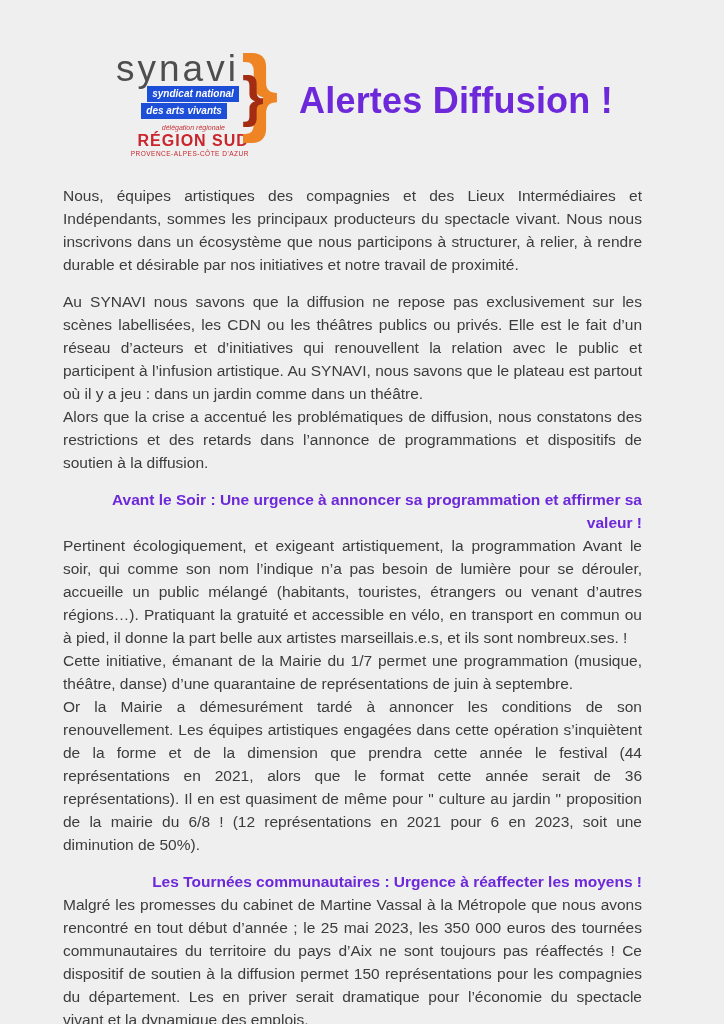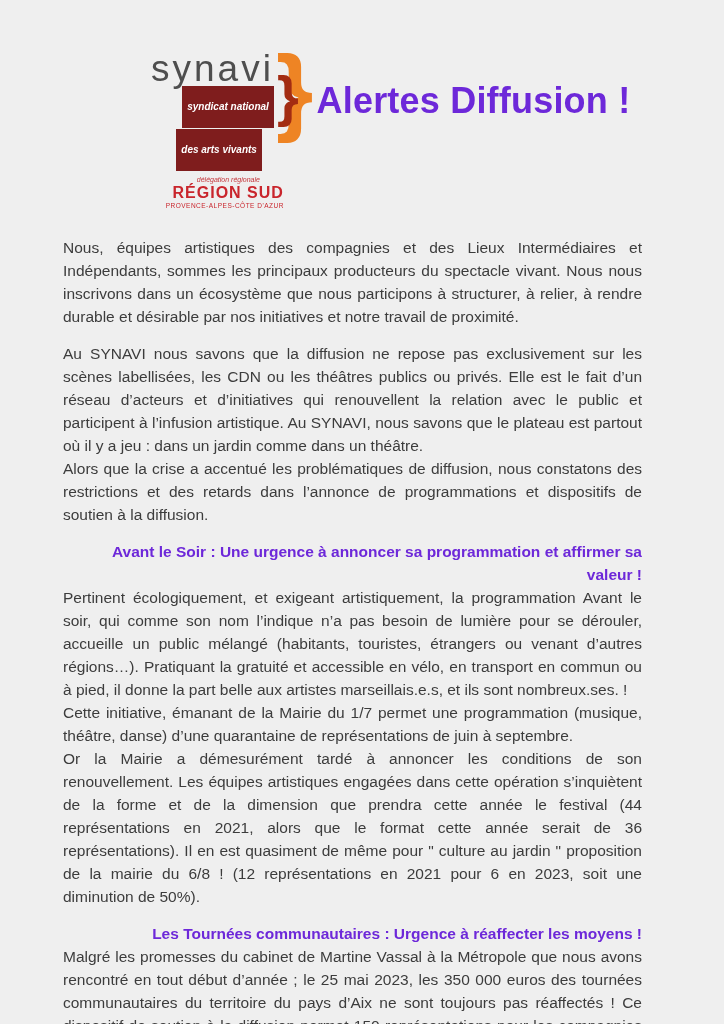--- a/index.html
+++ b/index.html
@@ -29,30 +29,29 @@
     display: flex;
     flex-direction: column;
     align-items: flex-end;
   }
   .logo-brand {
     font-size: 37px;
     line-height: 34px;
     font-weight: 400;
     letter-spacing: 3px;
     color: #4e4e4e;
-    margin-left: 35px;
   }
   .logo-tag {
-    background: #7f1d1d;
+    background: #1d4ed8;
     color: #ffffff;
     font-size: 10px;
     line-height: 12px;
     font-weight: 700;
     font-style: italic;
-    padding: 15px 5px;
+    padding: 2px 5px;
     white-space: nowrap;
   }
   .logo-tag2 {
     margin-right: 12px;
     margin-top: 1px;
   }
   .logo-delegation {
     margin-top: 5px;
     margin-right: 14px;
     font-size: 7px;

